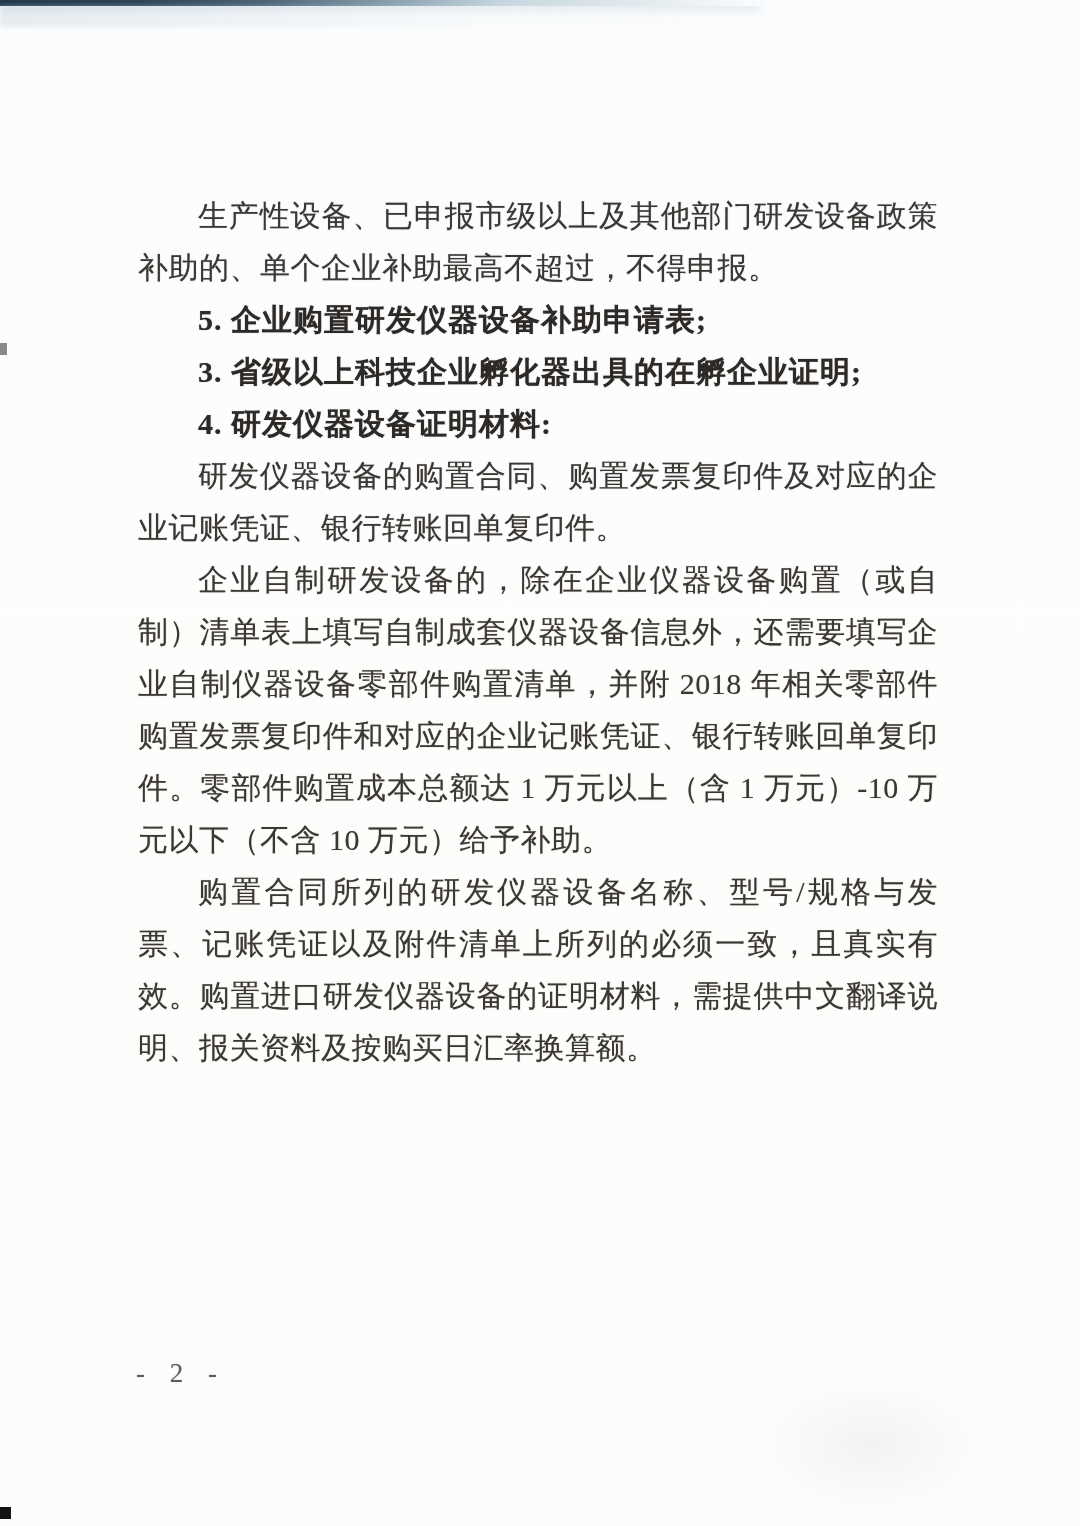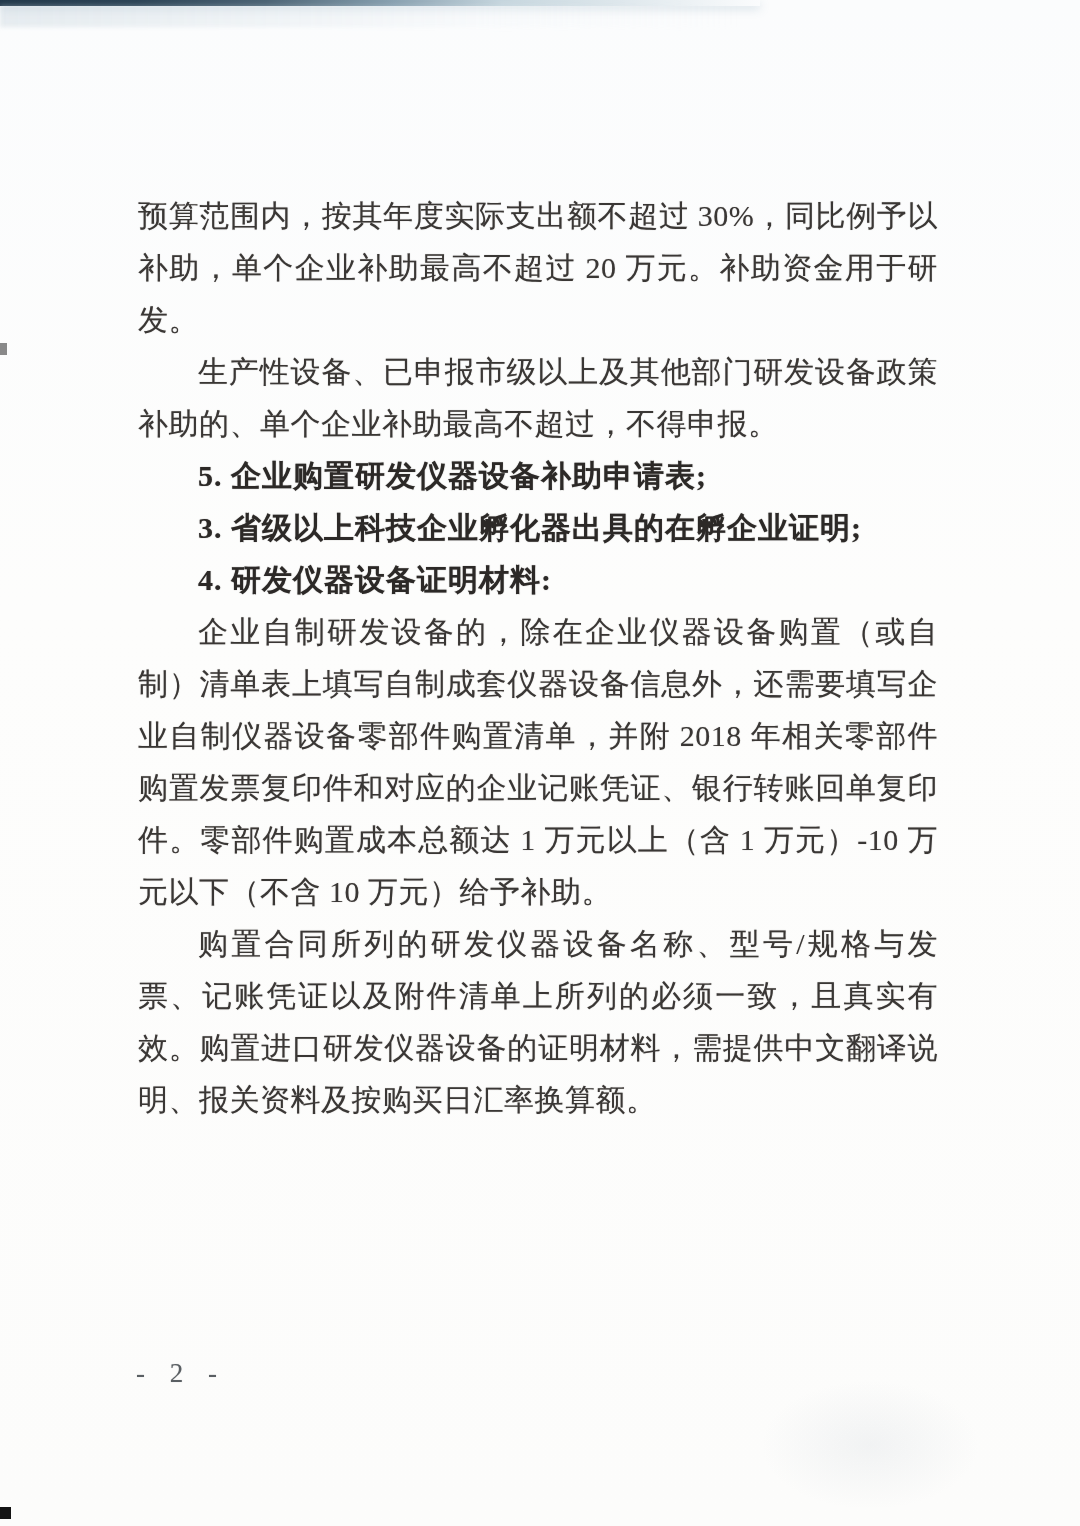--- a/index.html
+++ b/index.html
@@ -85,25 +85,25 @@
 </style>
 </head>
 <body>
 
 <div class="page">
   <div class="top-strip"></div>
   <div class="top-haze"></div>
 
   <div class="content">
 
-  <p class="body">预算范围内，按其年度实际支出额不超过 30%，同比例予以补助，单个企业补助最高不超过 20 万元。补助资金用于研发。</p>
       <p class="body indent">生产性设备、已申报市级以上及其他部门研发设备政策补助的、单个企业补助最高不超过，不得申报。</p>
       <p class="list_item indent">5. 企业购置研发仪器设备补助申请表;</p>
       <p class="list_item indent">3. 省级以上科技企业孵化器出具的在孵企业证明;</p>
       <p class="list_item indent">4. 研发仪器设备证明材料:</p>
+      <p class="body indent">研发仪器设备的购置合同、购置发票复印件及对应的企业记账凭证、银行转账回单复印件。</p>
       <p class="body indent">企业自制研发设备的，除在企业仪器设备购置（或自制）清单表上填写自制成套仪器设备信息外，还需要填写企业自制仪器设备零部件购置清单，并附 2018 年相关零部件购置发票复印件和对应的企业记账凭证、银行转账回单复印件。零部件购置成本总额达 1 万元以上（含 1 万元）-10 万元以下（不含 10 万元）给予补助。</p>
       <p class="body indent">购置合同所列的研发仪器设备名称、型号/规格与发票、记账凭证以及附件清单上所列的必须一致，且真实有效。购置进口研发仪器设备的证明材料，需提供中文翻译说明、报关资料及按购买日汇率换算额。</p>
     </div>
 
   <div class="footer">- 2 -</div>
 
   <div class="edge-mark"></div>
   <div class="corner-mark"></div>
   <div class="smudge"></div>
 </div>

